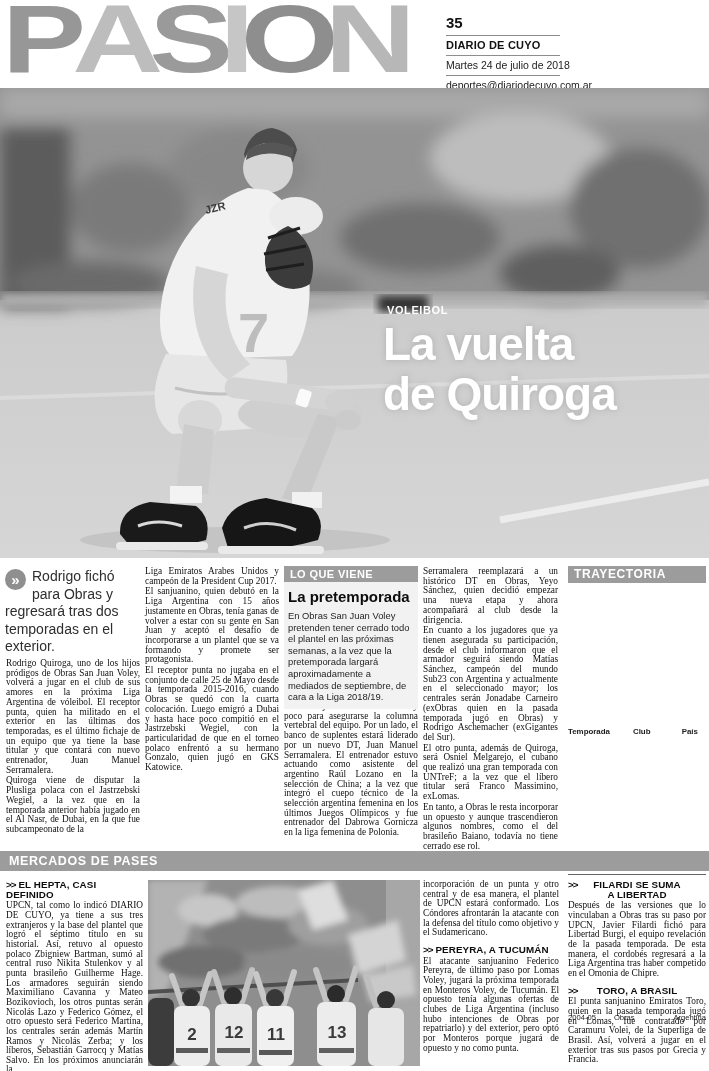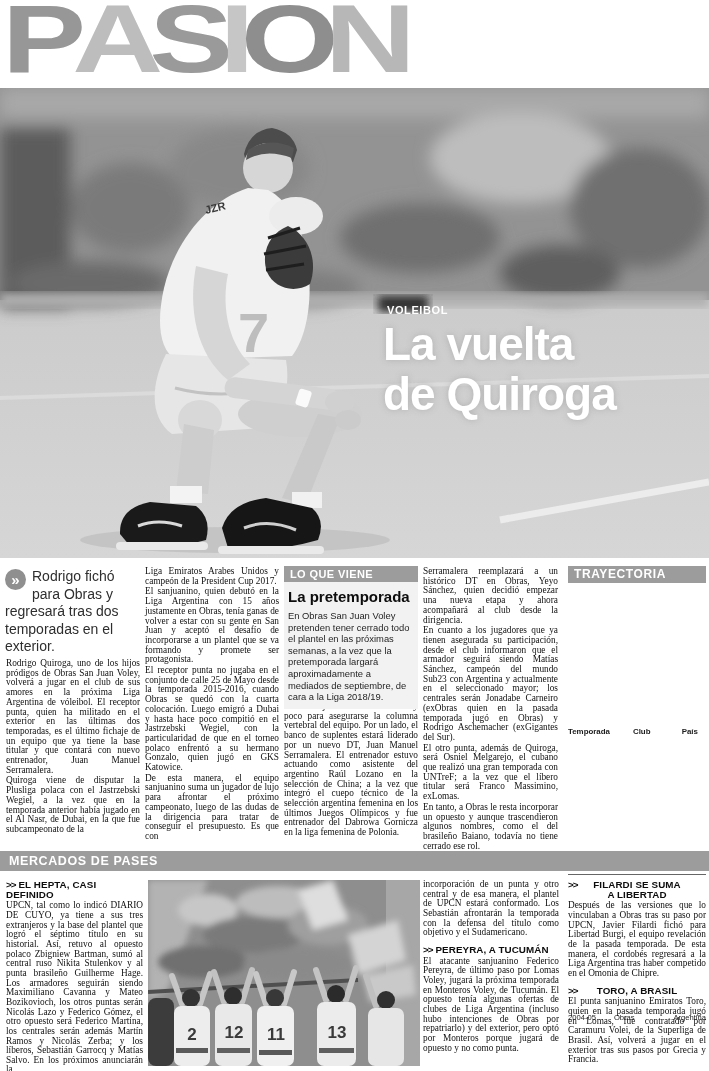--- a/index.html
+++ b/index.html
@@ -82,20 +82,29 @@
   .sub-head.centered .chev{position:absolute;left:0;top:0;}
   .mt{margin-top:7px;}
   .bphoto{position:absolute;left:148px;top:880px;width:272px;height:186px;background:#8e8e8e;overflow:hidden;}
 </style>
 </head>
 <body>
 
 <div class="page">
 
   <div class="masthead"><span style="color: rgb(151, 151, 151);">P</span><span style="color: rgb(189, 189, 189);">A</span><span style="color: rgb(154, 154, 154);">S</span><span style="color: rgb(198, 198, 198);">I</span><span style="color: rgb(142, 142, 142);">Ó</span><span style="color: rgb(183, 183, 183);">N</span></div>
+  <div class="hdr-right">
+    <div class="pageno">35</div>
+    <div class="hrule"></div>
+    <div class="paper">DIARIO DE CUYO</div>
+    <div class="hrule"></div>
+    <div class="hdate">Martes 24 de julio de 2018</div>
+    <div class="hrule"></div>
+    <div class="hemail">deportes@diariodecuyo.com.ar</div>
+  </div>
 
   <div class="hero">
     <svg width="709" height="470" viewBox="0 0 709 470">
       <defs>
         <linearGradient id="court" x1="0" y1="0" x2="0" y2="1">
           <stop offset="0" stop-color="#c3c3c3"></stop>
             <stop offset="1" stop-color="#d6d6d6"></stop>
         </linearGradient>
         <filter id="blur8">
             <feGaussianBlur stdDeviation="8"></feGaussianBlur>
@@ -168,21 +177,20 @@
   </div>
 
   <div class="col c1">
       <p>Rodrigo Quiroga, uno de los hijos pródigos de Obras San Juan Voley, volverá a jugar en el club de sus amores en la próxima Liga Argentina de vóleibol. El receptor punta, quien ha militado en el exterior en las últimas dos temporadas, es el último fichaje de un equipo que ya tiene la base titular y que contará con nuevo entrenador, Juan Manuel Serramalera.</p>
       <p>Quiroga viene de disputar la Plusliga polaca con el Jastrzebski Wegiel, a la vez que en la temporada anterior había jugado en el Al Nasr, de Dubai, en la que fue subcampeonato de la</p>
     </div>
   <div class="col c2">
       <p>Liga Emiratos Arabes Unidos y campeón de la President Cup 2017.</p>
       <p>El sanjuanino, quien debutó en la Liga Argentina con 15 años justamente en Obras, tenía ganas de volver a estar con su gente en San Juan y aceptó el desafío de incorporarse a un plantel que se va formando y promete ser protagonista.</p>
       <p>El receptor punta no jugaba en el conjunto de calle 25 de Mayo desde la temporada 2015-2016, cuando Obras se quedó con la cuarta colocación. Luego emigró a Dubai y hasta hace poco compitió en el Jastrzebski Wegiel, con la particularidad de que en el torneo polaco enfrentó a su hermano Gonzalo, quien jugó en GKS Katowice.</p>
-      <p>De esta manera, el equipo sanjuanino suma un jugador de lujo para afrontar el próximo campeonato, luego de las dudas de la dirigencia para tratar de conseguir el presupuesto. Es que con</p>
     </div>
   <div class="col c3">
       <p>este fichaje le resta definir muy poco para asegurarse la columna vertebral del equipo. Por un lado, el banco de suplentes estará liderado por un nuevo DT, Juan Manuel Serramalera. El entrenador estuvo actuando como asistente del argentino Raúl Lozano en la selección de China; a la vez que integró el cuepo técnico de la selección argentina femenina en los últimos Juegos Olímpicos y fue entrenador del Dabrowa Gornicza en la liga femenina de Polonia.</p>
     </div>
   <div class="col c4">
       <p>Serramalera reemplazará a un histórico DT en Obras, Yeyo Sánchez, quien decidió empezar una nueva etapa y ahora acompañará al club desde la dirigencia.</p>
       <p>En cuanto a los jugadores que ya tienen asegurada su participación, desde el club informaron que el armador seguirá siendo Matías Sánchez, campeón del mundo Sub23 con Argentina y actualmente en el seleccionado mayor; los centrales serán Jonadabe Carneiro (exObras quien en la pasada temporada jugó en Obras) y Rodrigo Aschemacher (exGigantes del Sur).</p>
       <p>El otro punta, además de Quiroga, será Osniel Melgarejo, el cubano que realizó una gran temporada con UNTreF; a la vez que el líbero titular será Franco Massimino, exLomas.</p>
       <p>En tanto, a Obras le resta incorporar un opuesto y aunque trascendieron algunos nombres, como el del brasileño Baiano, todavía no tiene cerrado ese rol.</p>
     </div>
@@ -280,21 +288,21 @@
         <g>
           <path d="M218,96 L228,126" stroke="#bfbfbf" stroke-width="6" stroke-linecap="round"></path>
           <circle cx="238" cy="120" r="9" fill="#303030"></circle>
           <rect x="220" y="128" width="36" height="58" rx="7" fill="#e6e6e6"></rect>
         </g>
       </g>
     </svg>
   </div>
 
   <div class="bcol b4">
-    <p>incorporación de un punta y otro central y de esa manera, el plantel de UPCN estará conformado. Los Sebastián afrontarán la temporada con la defensa del título como objetivo y el Sudamericano.</p>
+    <p>incorporación de un punta y otro central y de esa manera, el plantel de UPCN estará conformado. Los Cóndores afrontarán la atacante con la defensa del título como objetivo y el Sudamericano.</p>
     <div class="sub-head mt">
       <span class="chev">&gt;&gt;</span><span>PEREYRA, A TUCUMÁN</span>
     </div>
     <p>El atacante sanjuanino Federico Pereyra, de último paso por Lomas Voley, jugará la próxima temporada en Monteros Voley, de Tucumán. El opuesto tenía algunas ofertas de clubes de Liga Argentina (incluso hubo intenciones de Obras por repatriarlo) y del exterior, pero optó por Monteros porque jugará de opuesto y no como punta.</p>
   </div>
 
   <div class="bcol b5">
     <div class="sub-head centered">
       <span class="chev">&gt;&gt;</span>
       <div>FILARDI SE SUMA</div>

